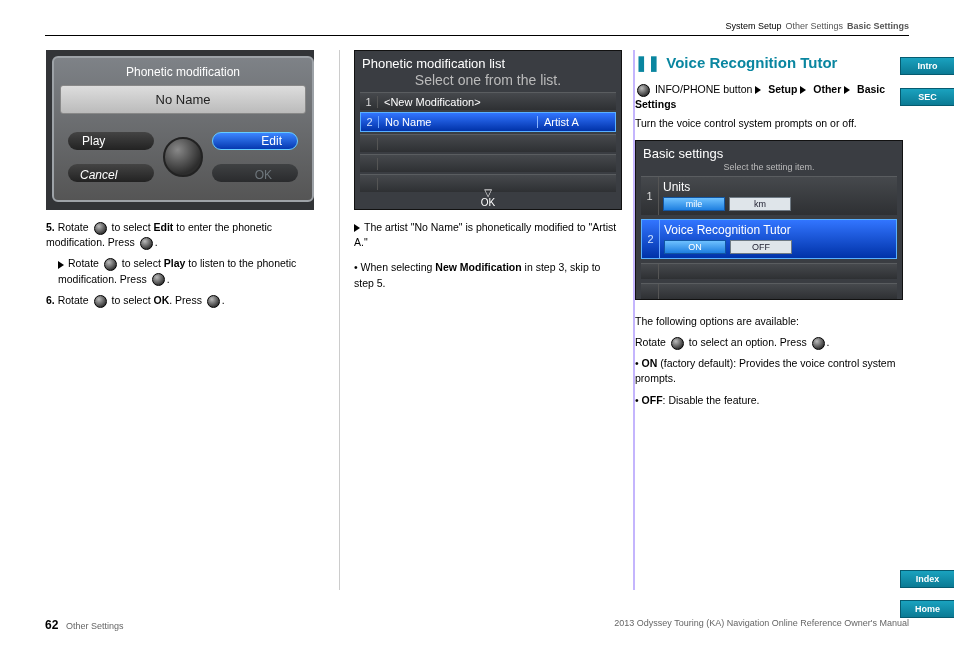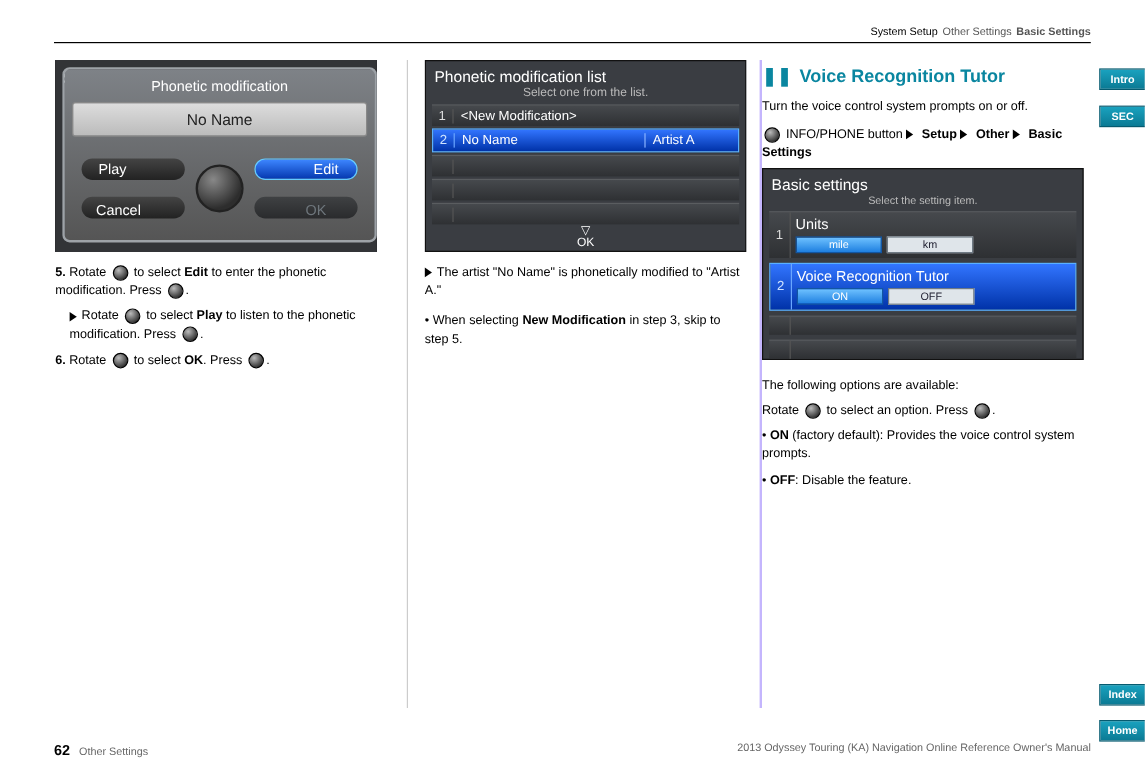--- a/index.html
+++ b/index.html
@@ -40,21 +40,21 @@
     padding: 0 1px;
     height: 540px;
   }
   .col:nth-child(2){ border-left:1px solid #ccc; border-right:2px solid #c4b5fd; padding-left:14px; padding-right:14px; width:296px;}
   .col:nth-child(3){ padding-left:2px;}
 
   
   .side-tab {
     position: absolute;
     right: -1px;
-    width: 39px;
+    width: 55px;
     height: 18px;
     background: linear-gradient(#1aa2bf, #0b7a94);
     color: #fff;
     font-size: 9px;
     font-weight: bold;
     display: flex;
     align-items: center;
     justify-content: center;
     border: 1px solid #065b70;
     cursor: pointer;
@@ -106,32 +106,32 @@
     position: relative; height: 54px; display:flex; align-items:center; justify-content:center;
   }
   .dev1 .knob{
     width:40px; height:40px; border-radius:50%;
     background: radial-gradient(circle at 35% 30%, #888, #2d2d2d 70%);
     border:2px solid #222;
   }
   .dev1 .lbl{ position:absolute; color:#fff; font-size:12px;}
   .dev1 .lbl.play  { left: 22px; top: 4px; }
   .dev1 .lbl.edit  { right: 24px; top: 4px; color:#fff;}
-  .dev1 .lbl.cancel{ left: 20px; bottom:2px; }
+  .dev1 .lbl.cancel{ left: 20px; bottom:2px;font-style:italic; }
   .dev1 .lbl.ok    { right: 34px; bottom:2px; color:#6e767c;}
   .dev1 .seg { position:absolute; height:18px; border-radius:10px;}
   .dev1 .segL{ left:8px; top:2px; width:86px; background:linear-gradient(#444,#222);}
   .dev1 .segR{ right:8px; top:2px; width:86px; background:linear-gradient(#3d86ff,#0538b0); border:1px solid #6cf;}
   .dev1 .segLB{ left:8px; bottom:2px; width:86px; background:linear-gradient(#444,#222);}
   .dev1 .segRB{ right:8px; bottom:2px; width:86px; background:linear-gradient(#3f4143,#2a2b2d);}
 
   
   .dev2 { width: 268px; height: 160px;}
   .dev2 .title{ color:#fff; font-size:13px; padding:6px 8px 0;}
-  .dev2 .sub  { color:#bbb; font-size:10px; text-align:center; padding:1px 0 4px;}
+  .dev2 .sub  { color:#bbb; font-size:14px; text-align:center; padding:1px 0 4px;}
   .dev2 .list { padding:0 6px;}
   .dev2 .row {
     display:flex; align-items:center; height:18px; font-size:11px;
     background:linear-gradient(#46494d,#2e3033); color:#fff; margin-bottom:2px;
     border-top:1px solid #5a5d60;
   }
   .dev2 .row.sel { background: linear-gradient(#3275ff,#0032a8); border:1px solid #59b0ff; height:20px;}
   .dev2 .num{ width:18px; text-align:center; color:#cfe3ff; border-right:1px solid #6aa6ff;}
   .dev2 .row:not(.sel) .num{border-right:1px solid #555; color:#ddd;}
   .dev2 .c1{ flex:1; padding-left:6px;}
@@ -148,21 +148,21 @@
   .dev3 .grp {
     background:linear-gradient(#46494d,#2e3033); color:#fff;
     margin-bottom:4px; border-top:1px solid #5a5d60; position:relative; padding:2px 0 4px 20px;
   }
   .dev3 .grp.sel{ background:linear-gradient(#3275ff,#0032a8); border:1px solid #59b0ff;}
   .dev3 .gnum{ position:absolute; left:0; top:0; bottom:0; width:18px; display:flex; align-items:center; justify-content:center; color:#cfe3ff; border-right:1px solid #6aa6ff; font-size:11px;}
   .dev3 .grp:not(.sel) .gnum{ color:#ddd; border-right-color:#555;}
   .dev3 .gtitle{ font-size:12px; padding:1px 0 3px 2px;}
   .dev3 .toggle{ display:flex; gap:4px; padding-left:2px;}
   .dev3 .opt{
-    font-size:9px; padding:1px 0; width:72px; text-align:center;
+    font-size:9px; padding:1px 0; width:62px; text-align:center;
     background:#dfe5ea; color:#223; border:1px solid #6f7a84;
   }
   .dev3 .opt.on{ background:linear-gradient(#6ec1ff,#1e7fe0); color:#fff; border-color:#1256a3;}
 
   .inst { font-size:10.5px; line-height:1.45; color:#000; margin:10px 0 0 0;}
   .inst .step{ margin-bottom:6px;}
   .inst b{ font-weight:bold;}
   .inst .arrow{
     display:inline-block; width:0; height:0; margin-right:4px;
     border-top:4px solid transparent; border-bottom:4px solid transparent; border-left:6px solid #000;
@@ -281,25 +281,25 @@
         <div class="step" style="margin-top:10px;">
           • When selecting <b>New Modification</b> in step 3, skip to step 5.
         </div>
       </div>
     </div>
 
     <div class="col">
       <div class="heading2">
         <span class="lead">❚❚&nbsp;</span><span>Voice Recognition Tutor</span>
       </div>
+      <div class="inst" style="margin:0 0 4px 0;">
+        <span class="dial"></span> INFO/PHONE button <span class="arrow"></span> <b>Setup</b> <span class="arrow"></span> <b>Other</b> <span class="arrow"></span> <b>Basic Settings</b>
+      </div>
       <div class="inst" style="margin:0 0 8px 0;">
         Turn the voice control system prompts on or off.
-      </div>
-      <div class="inst" style="margin:0 0 4px 0;">
-        <span class="dial"></span> INFO/PHONE button <span class="arrow"></span> <b>Setup</b> <span class="arrow"></span> <b>Other</b> <span class="arrow"></span> <b>Basic Settings</b>
       </div>
 
       <div class="device dev3" style="margin-top:0;">
         <div class="title">Basic settings</div>
         <div class="sub">Select the setting item.</div>
         <div class="list">
           <div class="grp">
             <div class="gnum">1</div>
             <div class="gtitle">Units</div>
             <div class="toggle">

